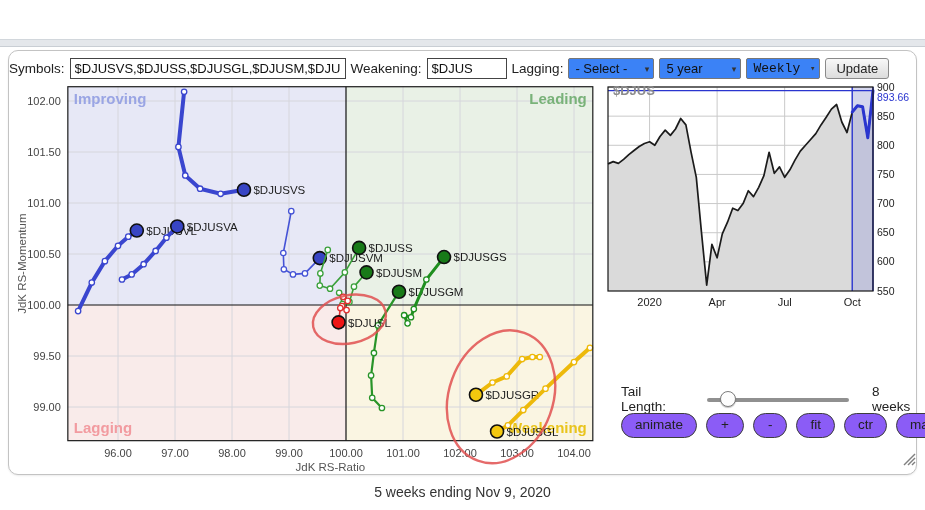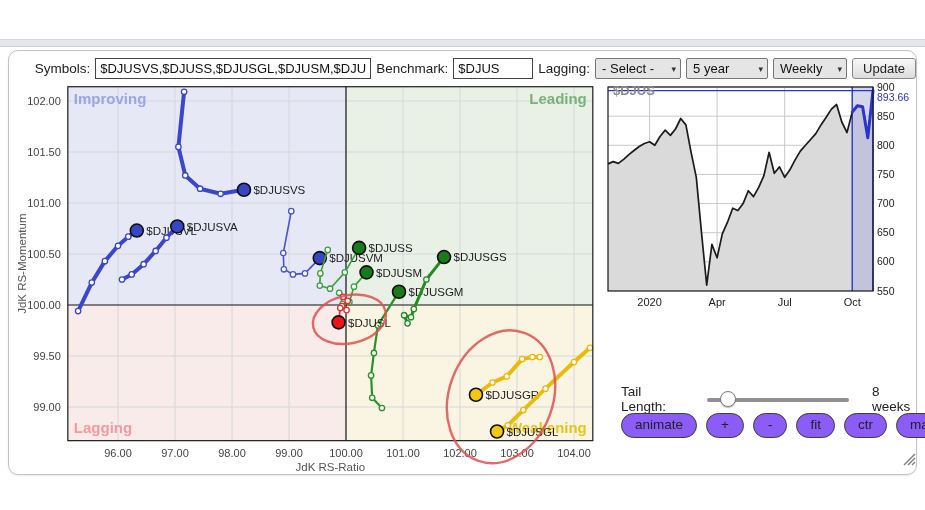--- a/index.html
+++ b/index.html
@@ -4,32 +4,32 @@
 <style>
   html,body{margin:0;padding:0;width:925px;height:510px;background:#fff;overflow:hidden;
     font-family:"Liberation Sans", sans-serif;}
   .app{position:relative;width:925px;height:510px;}
   .page-title{position:absolute;top:0;left:0;right:0;height:38px;display:flex;align-items:center;
     justify-content:center;font-size:22px;color:#7b8fa3;letter-spacing:.2px;}
   .header-divider{position:absolute;top:39px;left:0;right:0;height:6px;background:#e4e7eb;
     border-top:1px solid #d2d7dc;border-bottom:1px solid #c9ced4;}
   .panel{position:absolute;top:50px;left:8px;width:907px;height:423px;background:#fff;
     border:1px solid #c3c3c3;border-radius:10px;box-shadow:0 1px 2px rgba(0,0,0,.08);}
-  .toolbar{position:absolute;top:7px;left:0;right:0;display:flex;justify-content:flex-end;
+  .toolbar{position:absolute;top:7px;left:0;right:0;display:flex;justify-content:flex-start;
     align-items:center;gap:5px;font-size:13px;color:#222;}
   .toolbar label{font-size:13.5px;}
   .tb-input{border:1px solid #444;background:#fff;font-size:13px;height:17px;padding:1px 4px;
     font-family:"Liberation Sans",sans-serif;color:#111;}
   .tb-input.symbols{width:266px;}
   .tb-input.benchmark{width:70px;}
   .tb-select{display:inline-flex;justify-content:space-between;align-items:center;gap:4px;
-    border:1px solid #777;background:#e5e5e5;border-radius:2px;height:19px;padding:0 4px 0 6px;
+    border:1px solid #777;background:#3b82f6;border-radius:2px;height:19px;padding:0 4px 0 6px;
     font-size:13px;color:#111;cursor:default;}
   .tb-select .arrow{font-size:9px;color:#333;}
-  .sel-groups{width:74px;}.sel-period{width:70px;}.sel-freq{width:62px;}
+  .sel-groups{width:74px;}.sel-period{width:70px;}.sel-freq{width:62px;font-family:Liberation Mono, monospace;}
   .update-btn{border:1px solid #8a8a8a;border-radius:3px;background:linear-gradient(#f8f8f8,#dcdcdc);
     font-size:13px;color:#222;padding:0 10px;height:21px;font-family:"Liberation Sans",sans-serif;}
   #rrg-svg{position:absolute;left:2px;top:0;}
   #price-svg{position:absolute;left:592px;top:28px;}
   svg text{font-family:"Liberation Sans", sans-serif;}
   .tail-row{position:absolute;left:612px;top:333px;width:296px;display:flex;align-items:center;
     gap:23px;font-size:13.5px;color:#222;}
   .slider{position:relative;width:142px;height:16px;flex:0 0 auto;}
   .slider .track{position:absolute;top:7px;left:0;width:142px;height:4px;background:#909090;
     border-radius:3px;}
@@ -46,21 +46,21 @@
 <body>
 
 <div class="app">
   <div class="header-divider"></div>
 
   <div class="panel">
 
     <div class="toolbar">
       <label>Symbols:</label>
       <input class="tb-input symbols" value="$DJUSVS,$DJUSS,$DJUSGL,$DJUSM,$DJUSGM" style="">
-      <label>Benchmark:</label>
+      <label>Weakening:</label>
       <input class="tb-input benchmark" value="$DJUS" style="">
       <label>Lagging:</label>
       <span class="tb-select sel-groups">
         <span>- Select -</span>
         <span class="arrow">▾</span>
       </span>
       <span class="tb-select sel-period">
         <span>5 year</span>
         <span class="arrow">▾</span>
       </span>
@@ -262,13 +262,14 @@
 
     <svg class="resize-handle" width="14" height="14">
       <g stroke="#808080" stroke-width="1.4">
         <line x1="2" y1="13" x2="13" y2="2"></line>
         <line x1="6" y1="13" x2="13" y2="6"></line>
         <line x1="10" y1="13" x2="13" y2="10"></line>
       </g>
     </svg>
   </div>
 
+  <div class="caption">5 weeks ending Nov 9, 2020</div>
 </div>
 
 </body></html>

